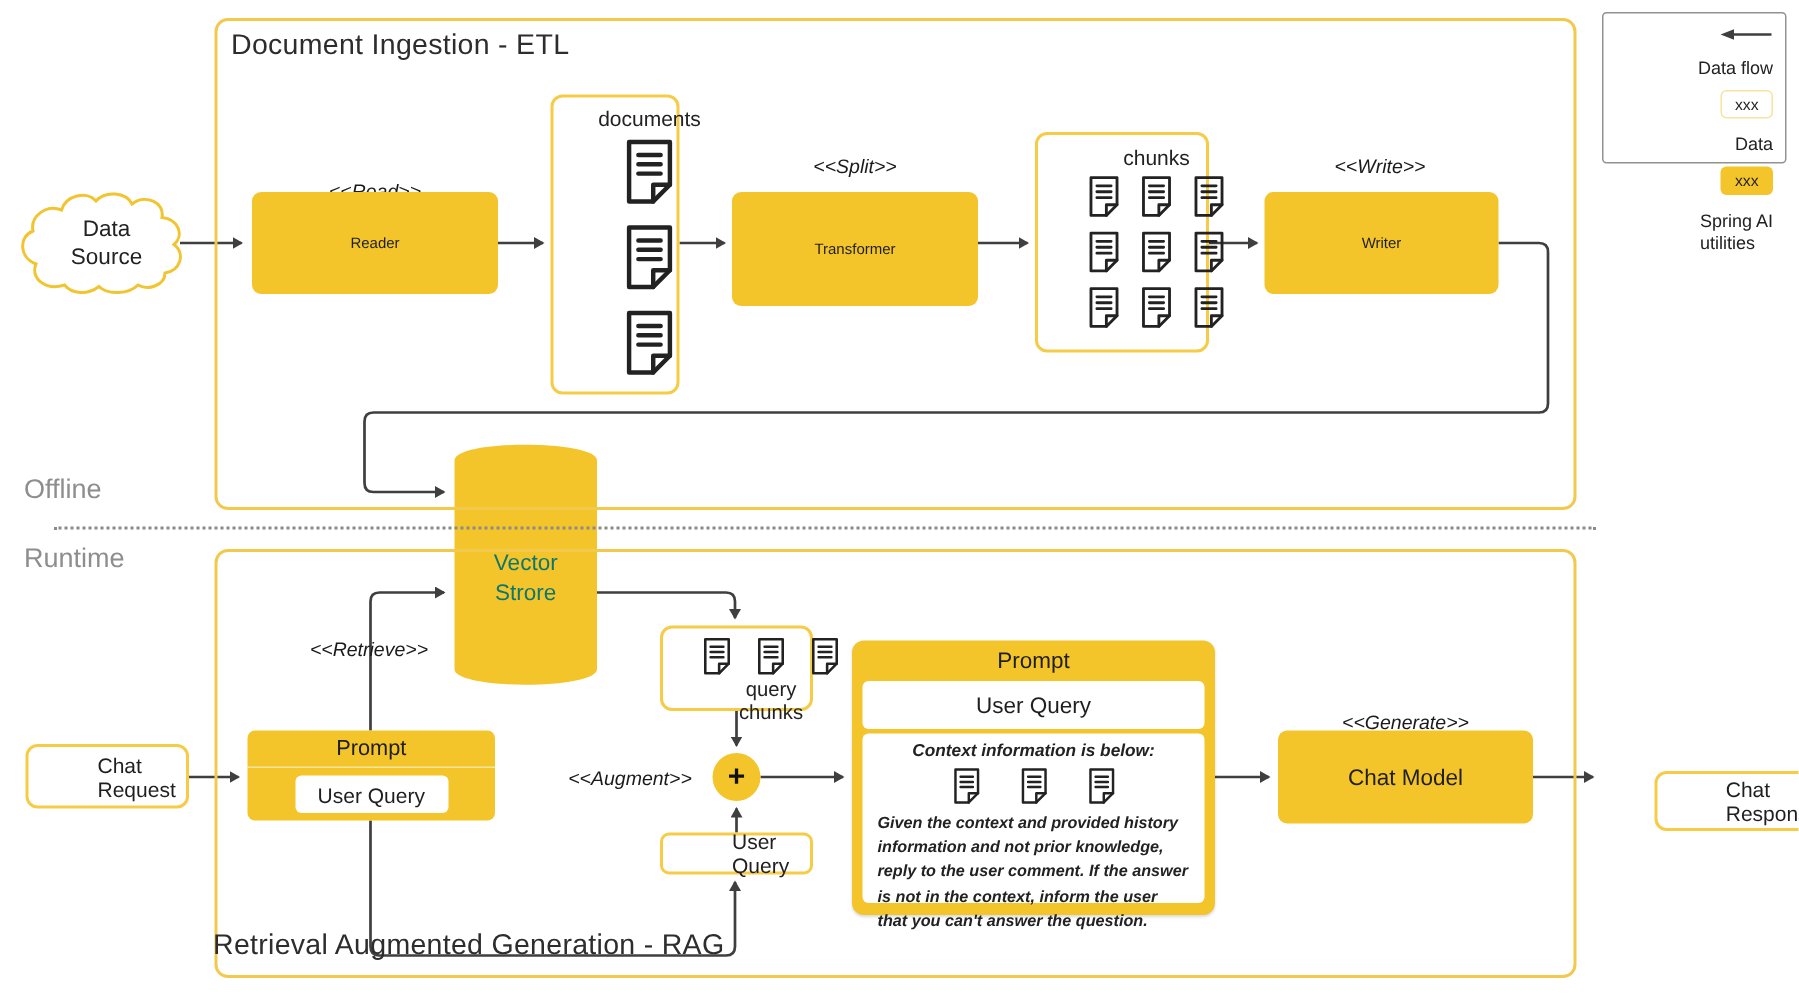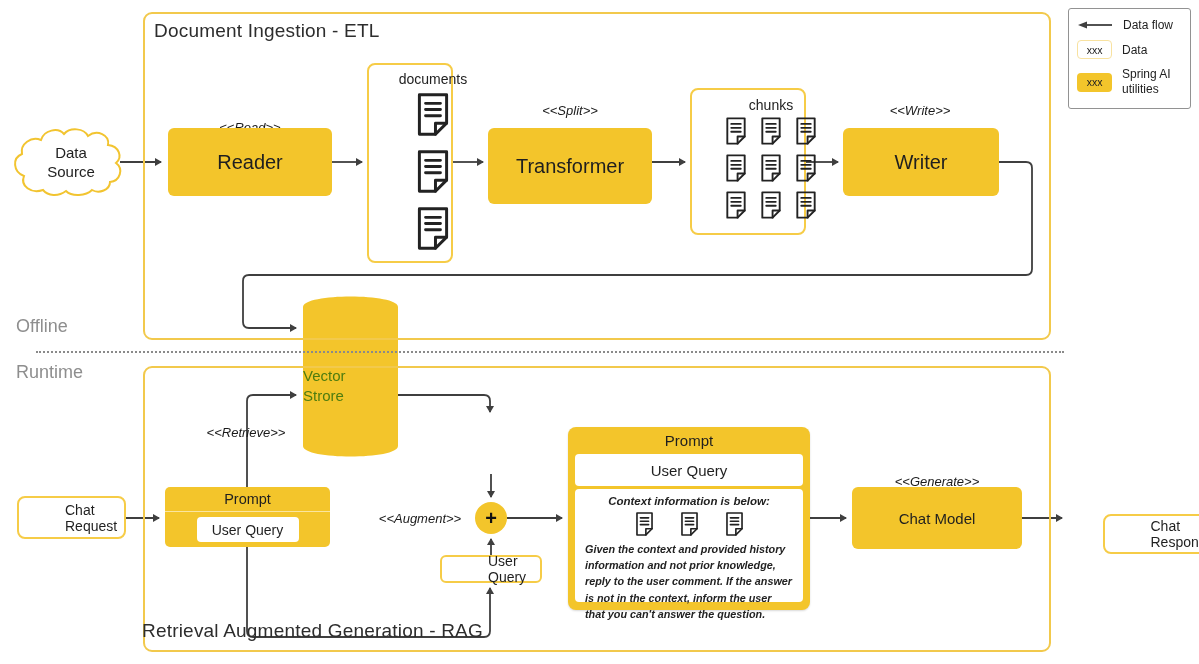--- a/index.html
+++ b/index.html
@@ -12,21 +12,21 @@
   }
   *{margin:0;padding:0;box-sizing:border-box;}
   body{font-family:"Liberation Sans","DejaVu Sans",sans-serif;background:#fff;}
   .stage{position:relative;width:1199px;height:664px;background:#fff;overflow:hidden;}
   .abs{position:absolute;}
   .layer{position:absolute;left:0;top:0;width:1199px;height:664px;}
   .connector{stroke:var(--line);stroke-width:1.8;fill:none;}
   .container{border:2px solid var(--border-yellow);border-radius:9px;background:transparent;}
   .big-title{font-size:19px;color:#2d2d2d;letter-spacing:.2px;}
   .ybox{background:var(--yellow);border-radius:6px;display:flex;align-items:center;justify-content:center;
-        font-size:20px;color:var(--ink);font-weight:500;}
+        font-size:10px;color:var(--ink);font-weight:500;}
   .databox{background:#fff;border:2px solid var(--databox-border);border-radius:8px;display:flex;
         align-items:center;justify-content:center;font-size:14px;color:var(--ink);padding-left:46px;}
   .stereo{font-style:italic;font-size:13px;color:#1a1a1a;text-align:center;font-weight:500;}
   .side-label{font-size:18px;color:var(--muted);}
   .pre{white-space:pre-line;}
   .divider{border-top:2px dotted #8a8a8a;height:0;}
   .doc-icon{fill:none;stroke:#222;stroke-width:2.4;stroke-linejoin:round;stroke-linecap:round;}
   .doc-stack{display:flex;flex-direction:column;align-items:center;gap:10px;padding-top:4px;}
   .doc-stack .doc-icon{width:38px;height:47px;}
   .chunk-grid{display:grid;grid-template-columns:repeat(3,24px);gap:7px 11px;justify-content:center;padding-top:3px;}
@@ -49,21 +49,21 @@
   .uq-big{height:32px;background:#fff;border-radius:4px;display:flex;align-items:center;justify-content:center;
         font-size:15px;color:var(--ink);margin-bottom:3px;}
   .ctx-panel{background:#fff;border-radius:4px;height:113px;padding:6px 10px 12px;}
   .ctx-head{font-style:italic;font-size:11.5px;font-weight:600;color:#222;text-align:center;margin-bottom:4px;}
   .ctx-text{font-style:italic;font-size:10.8px;font-weight:600;color:#222;line-height:1.5;}
   .plus{width:32px;height:32px;border-radius:50%;background:var(--yellow);display:flex;align-items:center;
         justify-content:center;font-size:20px;font-weight:700;color:#111;}
   
   .legend{border:1.5px solid #929292;border-radius:3px;background:#fff;padding:9px 8px;display:flex;
         flex-direction:column;gap:8px;}
-  .legend .lrow{display:flex;align-items:center;gap:10px;font-size:12px;color:#222;}
+  .legend .lrow{display:flex;align-items:flex-end;gap:10px;font-size:12px;color:#222;flex-direction:column;}
   .sample{width:35px;height:19px;border-radius:4px;display:flex;align-items:center;justify-content:center;
         font-size:10.5px;color:#222;flex:0 0 auto;}
   .sample.data{background:#fff;border:1.5px solid #F8E2A0;}
   .sample.spring{background:var(--yellow);}
 </style>
 </head>
 <body>
 
 <div class="stage">
 
@@ -180,35 +180,55 @@
       </div>
   </div>
 
   <div class="abs stereo" style="left:855px;top:103px;width:130px;">&lt;&lt;Write&gt;&gt;</div>
   <div class="abs ybox" style="left:843px;top:128px;width:156px;height:68px;">Writer</div>
 
   <div class="abs side-label" style="left:16px;top:316px;">Offline</div>
   <div class="abs divider" style="left:36px;top:351px;width:1028px;"></div>
   <div class="abs side-label" style="left:16px;top:362px;">Runtime</div>
 
-  <div class="abs pre" style="left:303px;top:366px;width:95px;text-align:left;font-size:15px;color:#4d7c0f;font-weight:500;line-height:1.3;">Vector
+  <div class="abs pre" style="left:303px;top:366px;width:95px;text-align:center;font-size:15px;color:#0f766e;font-weight:500;line-height:1.3;">Vector
 Strore</div>
 
   <div class="abs container" style="left:143px;top:366px;width:908px;height:286px;"></div>
   <div class="abs big-title" style="left:142px;top:620px;">Retrieval Augmented Generation - RAG</div>
 
   <div class="abs databox" style="left:17px;top:496px;width:109px;height:43px;">Chat Request</div>
 
   <div class="abs stereo" style="left:181px;top:425px;width:130px;">&lt;&lt;Retrieve&gt;&gt;</div>
 
   <div class="abs prompt-sm" style="left:165px;top:487px;width:165px;height:60px;">
     <div class="hdr">Prompt</div>
     <div class="uq-sm">User Query</div>
   </div>
 
+  <div class="abs databox" style="left:440px;top:417px;width:102px;height:57px;flex-direction:column;justify-content:flex-start;padding-top:5px;">
+    <div class="row-icons">
+        <svg class="doc-icon" viewBox="0 0 30 38">
+          <path d="M4 3h22v23l-9 9H4Z"></path>
+          <path d="M26 26h-9v9"></path>
+          <path d="M9 10h12M9 15h12M9 20h12"></path>
+        </svg>
+        <svg class="doc-icon" viewBox="0 0 30 38">
+          <path d="M4 3h22v23l-9 9H4Z"></path>
+          <path d="M26 26h-9v9"></path>
+          <path d="M9 10h12M9 15h12M9 20h12"></path>
+        </svg>
+        <svg class="doc-icon" viewBox="0 0 30 38">
+          <path d="M4 3h22v23l-9 9H4Z"></path>
+          <path d="M26 26h-9v9"></path>
+          <path d="M9 10h12M9 15h12M9 20h12"></path>
+        </svg>
+      </div>
+    <div class="boxlabel" style="font-size:13.5px;margin-top:1px;">query chunks</div>
+  </div>
 
   <div class="abs stereo" style="left:365px;top:511px;width:110px;">&lt;&lt;Augment&gt;&gt;</div>
   <div class="abs plus" style="left:475px;top:502px;">+</div>
 
   <div class="abs databox" style="left:440px;top:555px;width:102px;height:28px;border-radius:6px;">User Query</div>
 
   <div class="abs prompt-big" style="left:568px;top:427px;width:242px;height:183px;">
     <div class="hdr">Prompt</div>
     <div class="uq-big">User Query</div>
     <div class="ctx-panel">

